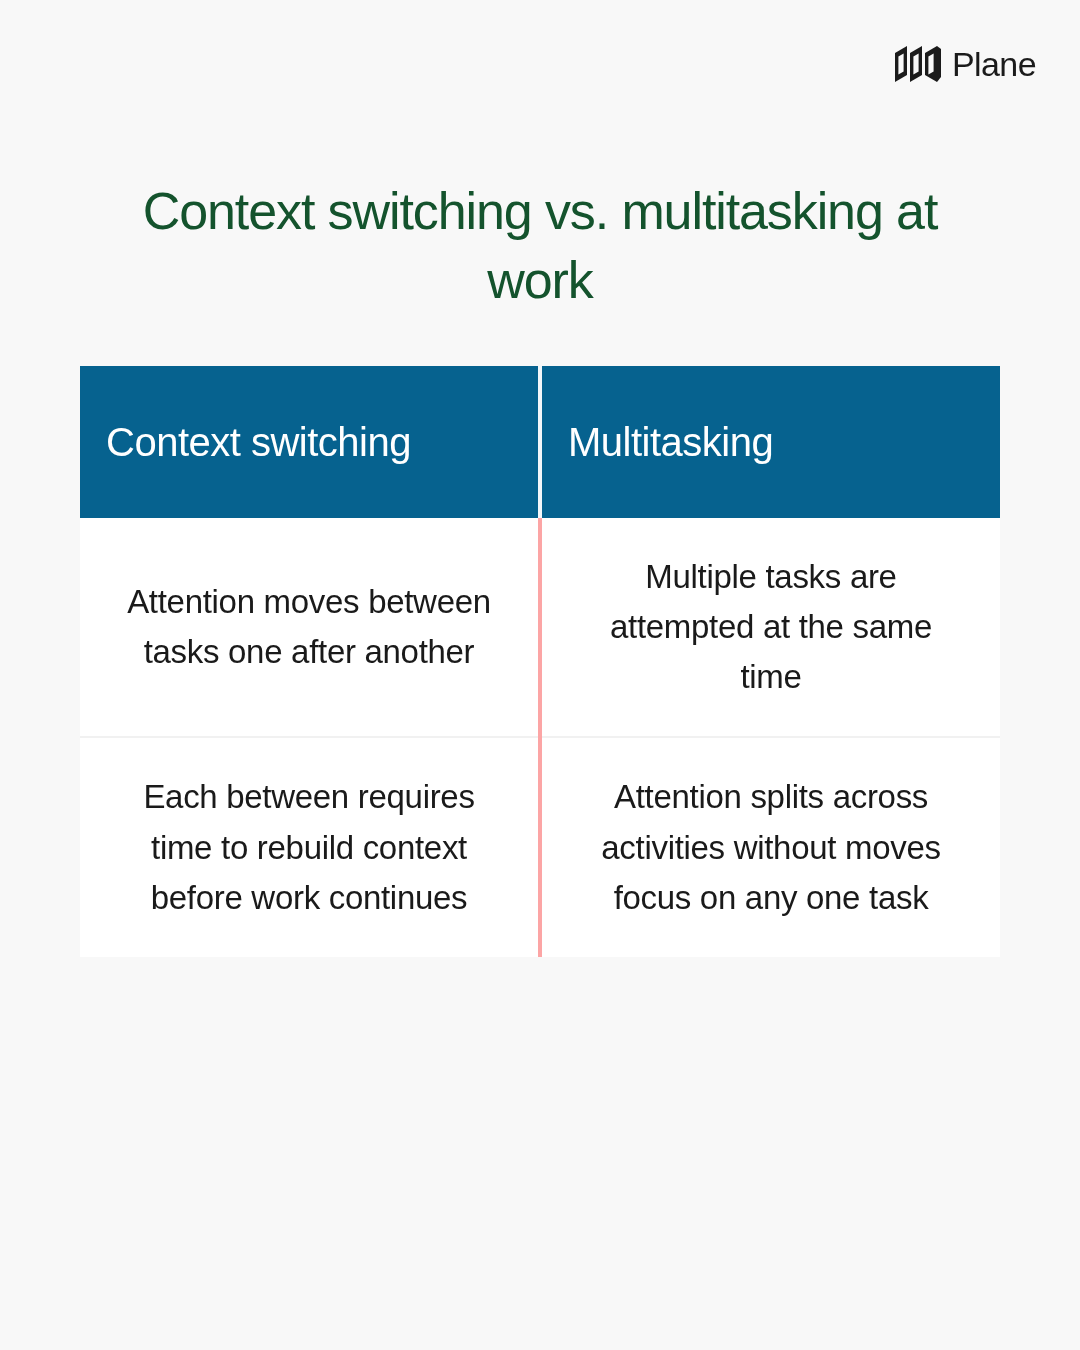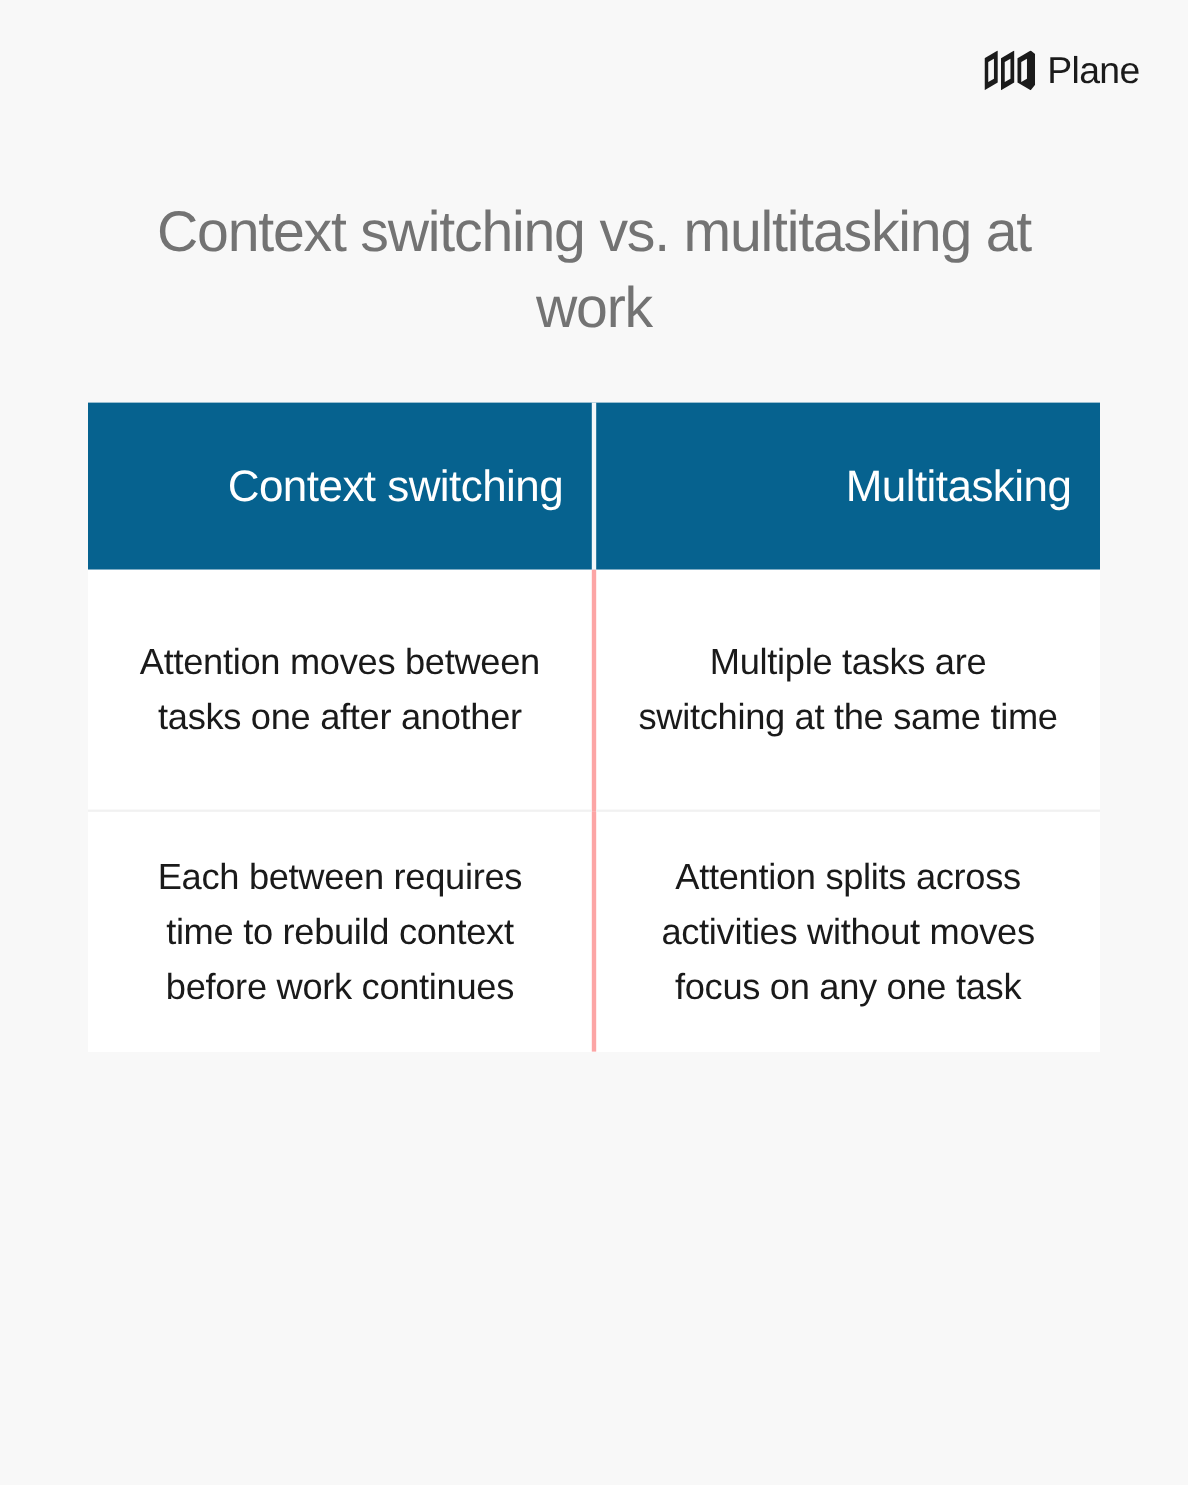--- a/index.html
+++ b/index.html
@@ -47,21 +47,21 @@
   .title {
     position: absolute;
     top: 142px;
     left: 0;
     width: 1080px;
     text-align: center;
     font-size: 52px;
     font-weight: 400;
     line-height: 1.33;
     letter-spacing: -1.1px;
-    color: #737373;
+    color: #14532d;
     padding: 0 120px;
     box-sizing: border-box;
   }
 
   
   .table {
     position: absolute;
     top: 366px;
     left: 80px;
     width: 920px;
@@ -71,21 +71,21 @@
   }
   .table tr { background: #ffffff; }
 
   .th {
     background: #06628f;
     color: #ffffff;
     font-size: 40px;
     font-weight: 400;
     letter-spacing: -0.5px;
     line-height: 1.25;
-    text-align: right;
+    text-align: left;
     vertical-align: middle;
     height: 152px;
     padding: 0 26px;
     border: none;
   }
   .th.left  { border-right: 4px solid #f3f7fa; }
 
   .td {
     font-size: 33px;
     font-weight: 400;
@@ -129,21 +129,21 @@
   <table class="table">
     <thead>
       <tr>
         <th class="th left">Context switching</th>
         <th class="th right">Multitasking</th>
       </tr>
     </thead>
     <tbody>
       <tr class="row-1">
         <td class="td left">Attention moves between tasks one after another</td>
-        <td class="td right">Multiple tasks are switching at the same time</td>
+        <td class="td right">Multiple tasks are attempted at the same time</td>
       </tr>
       <tr class="row-2">
         <td class="td left">Each between requires time to rebuild context before work continues</td>
         <td class="td right">Attention splits across activities without moves focus on any one task</td>
       </tr>
     </tbody>
   </table>
 
 </div>
 

